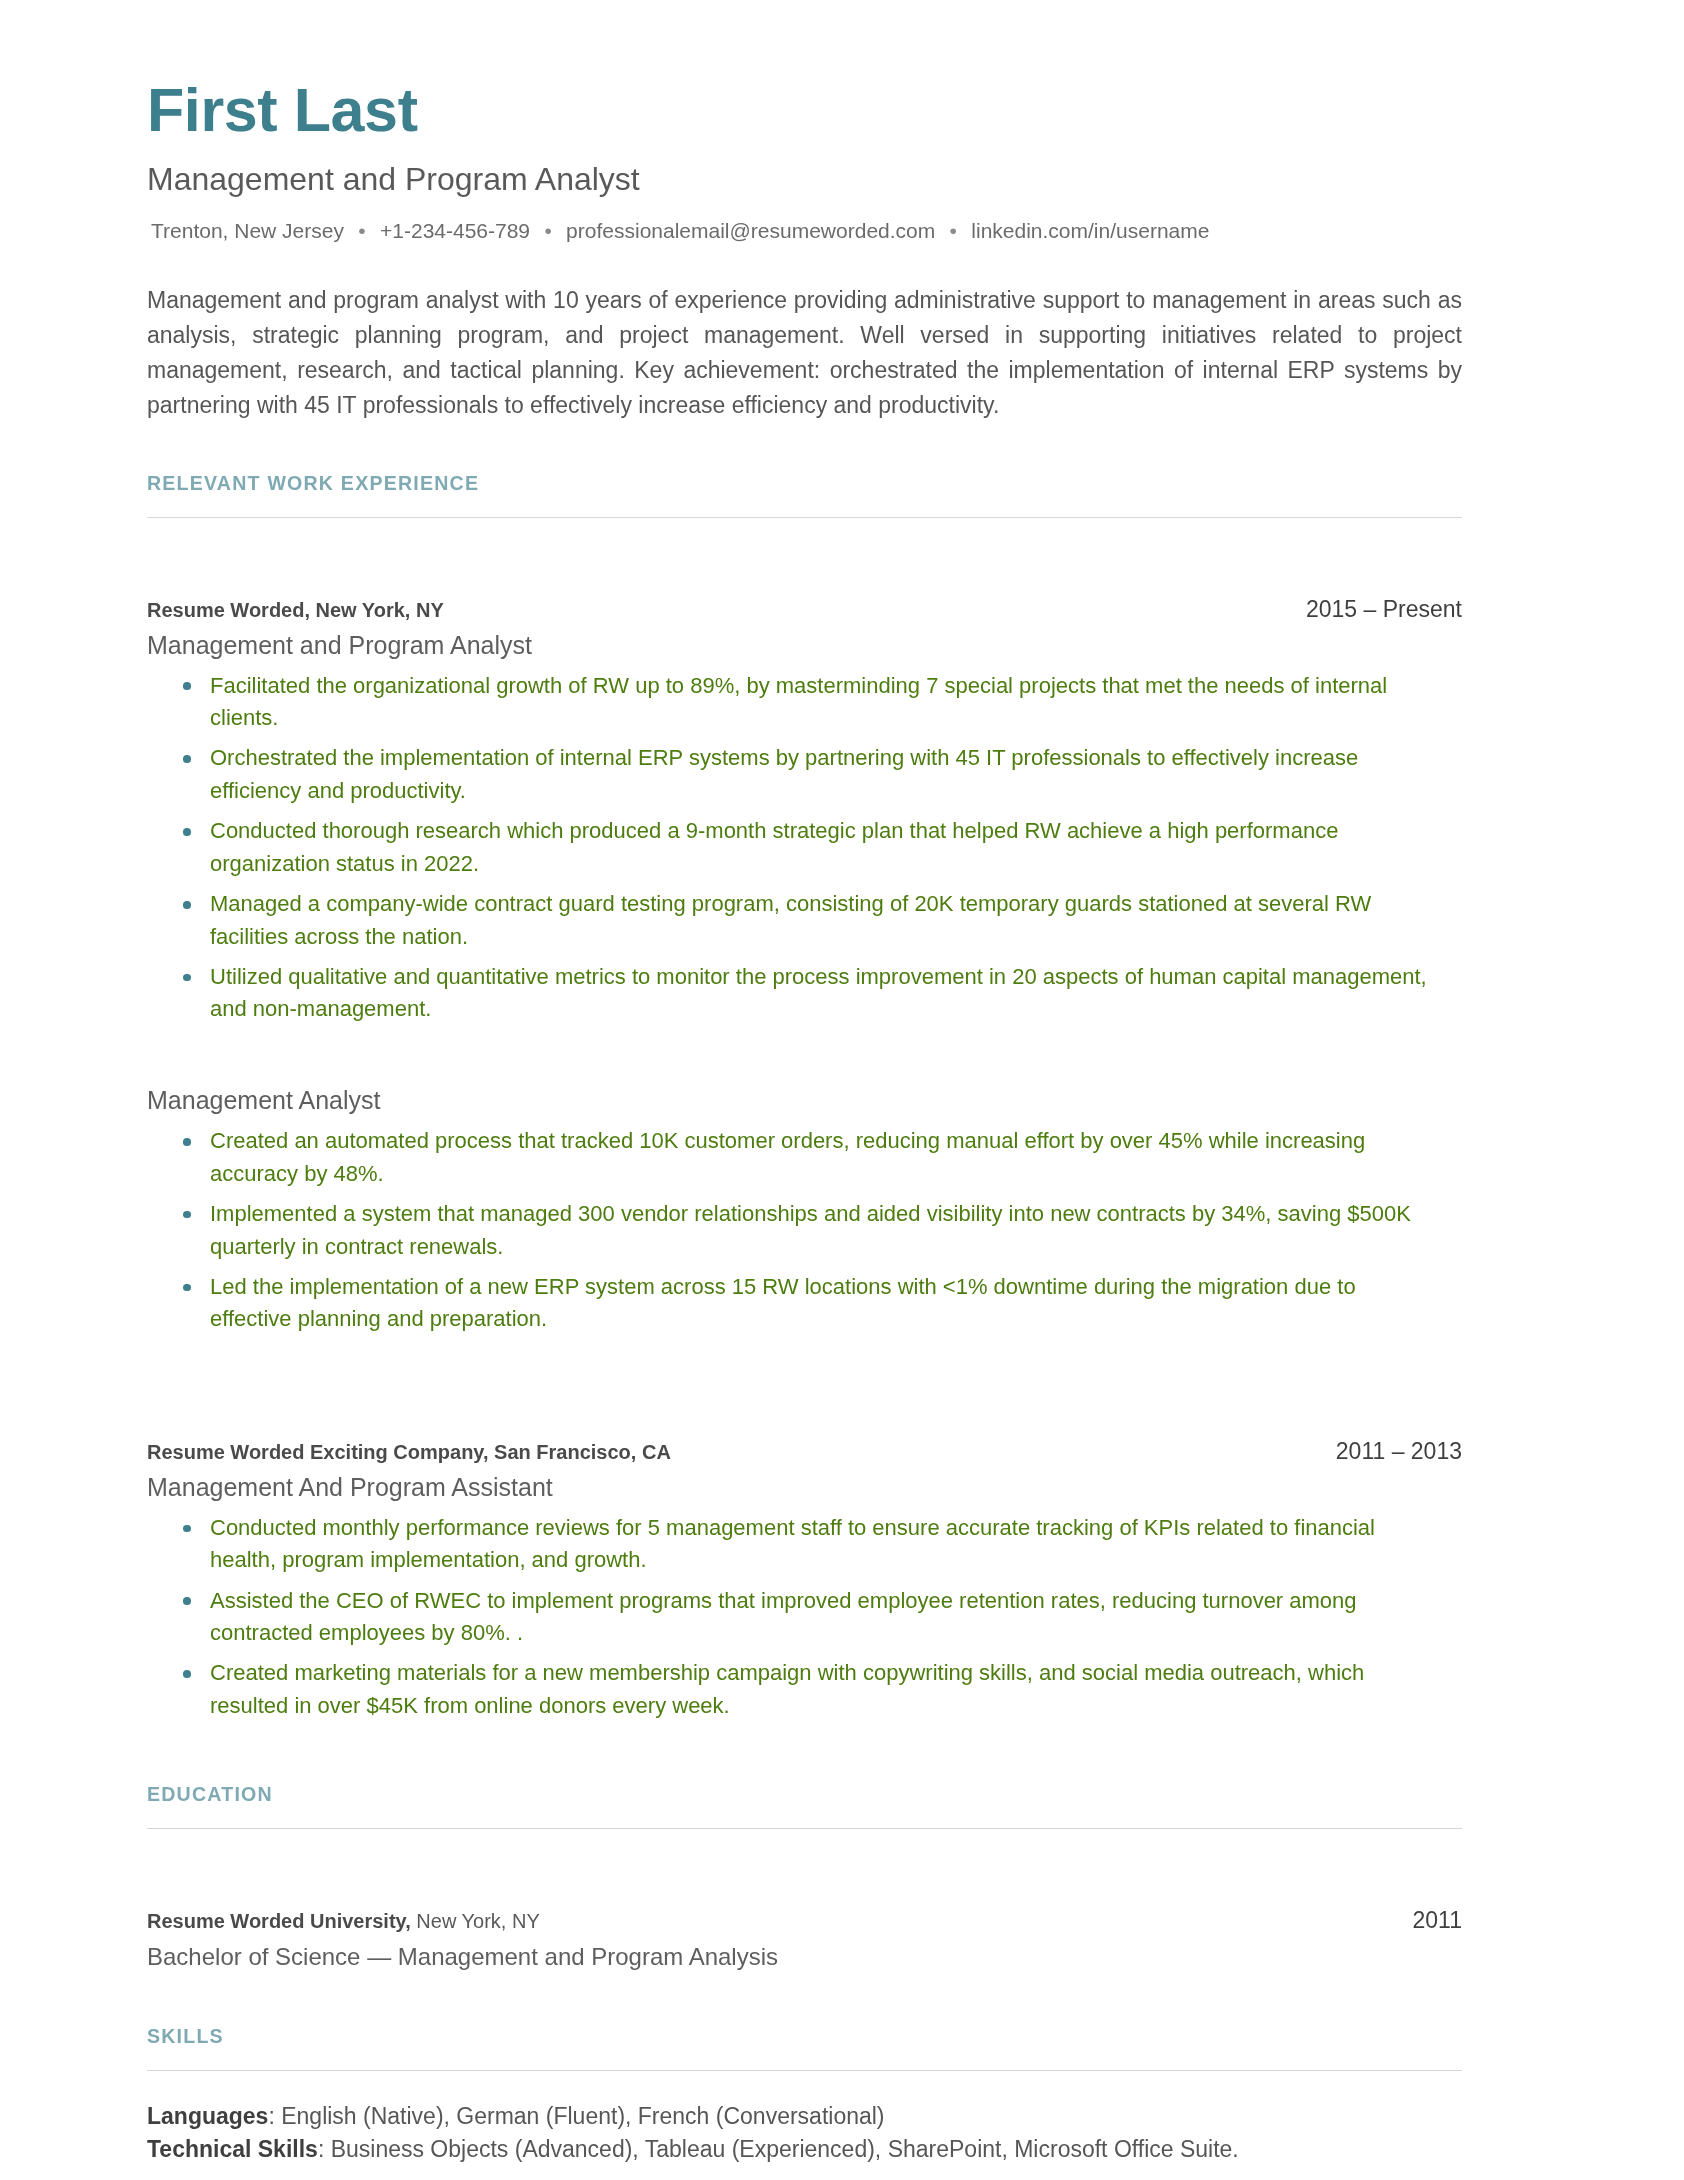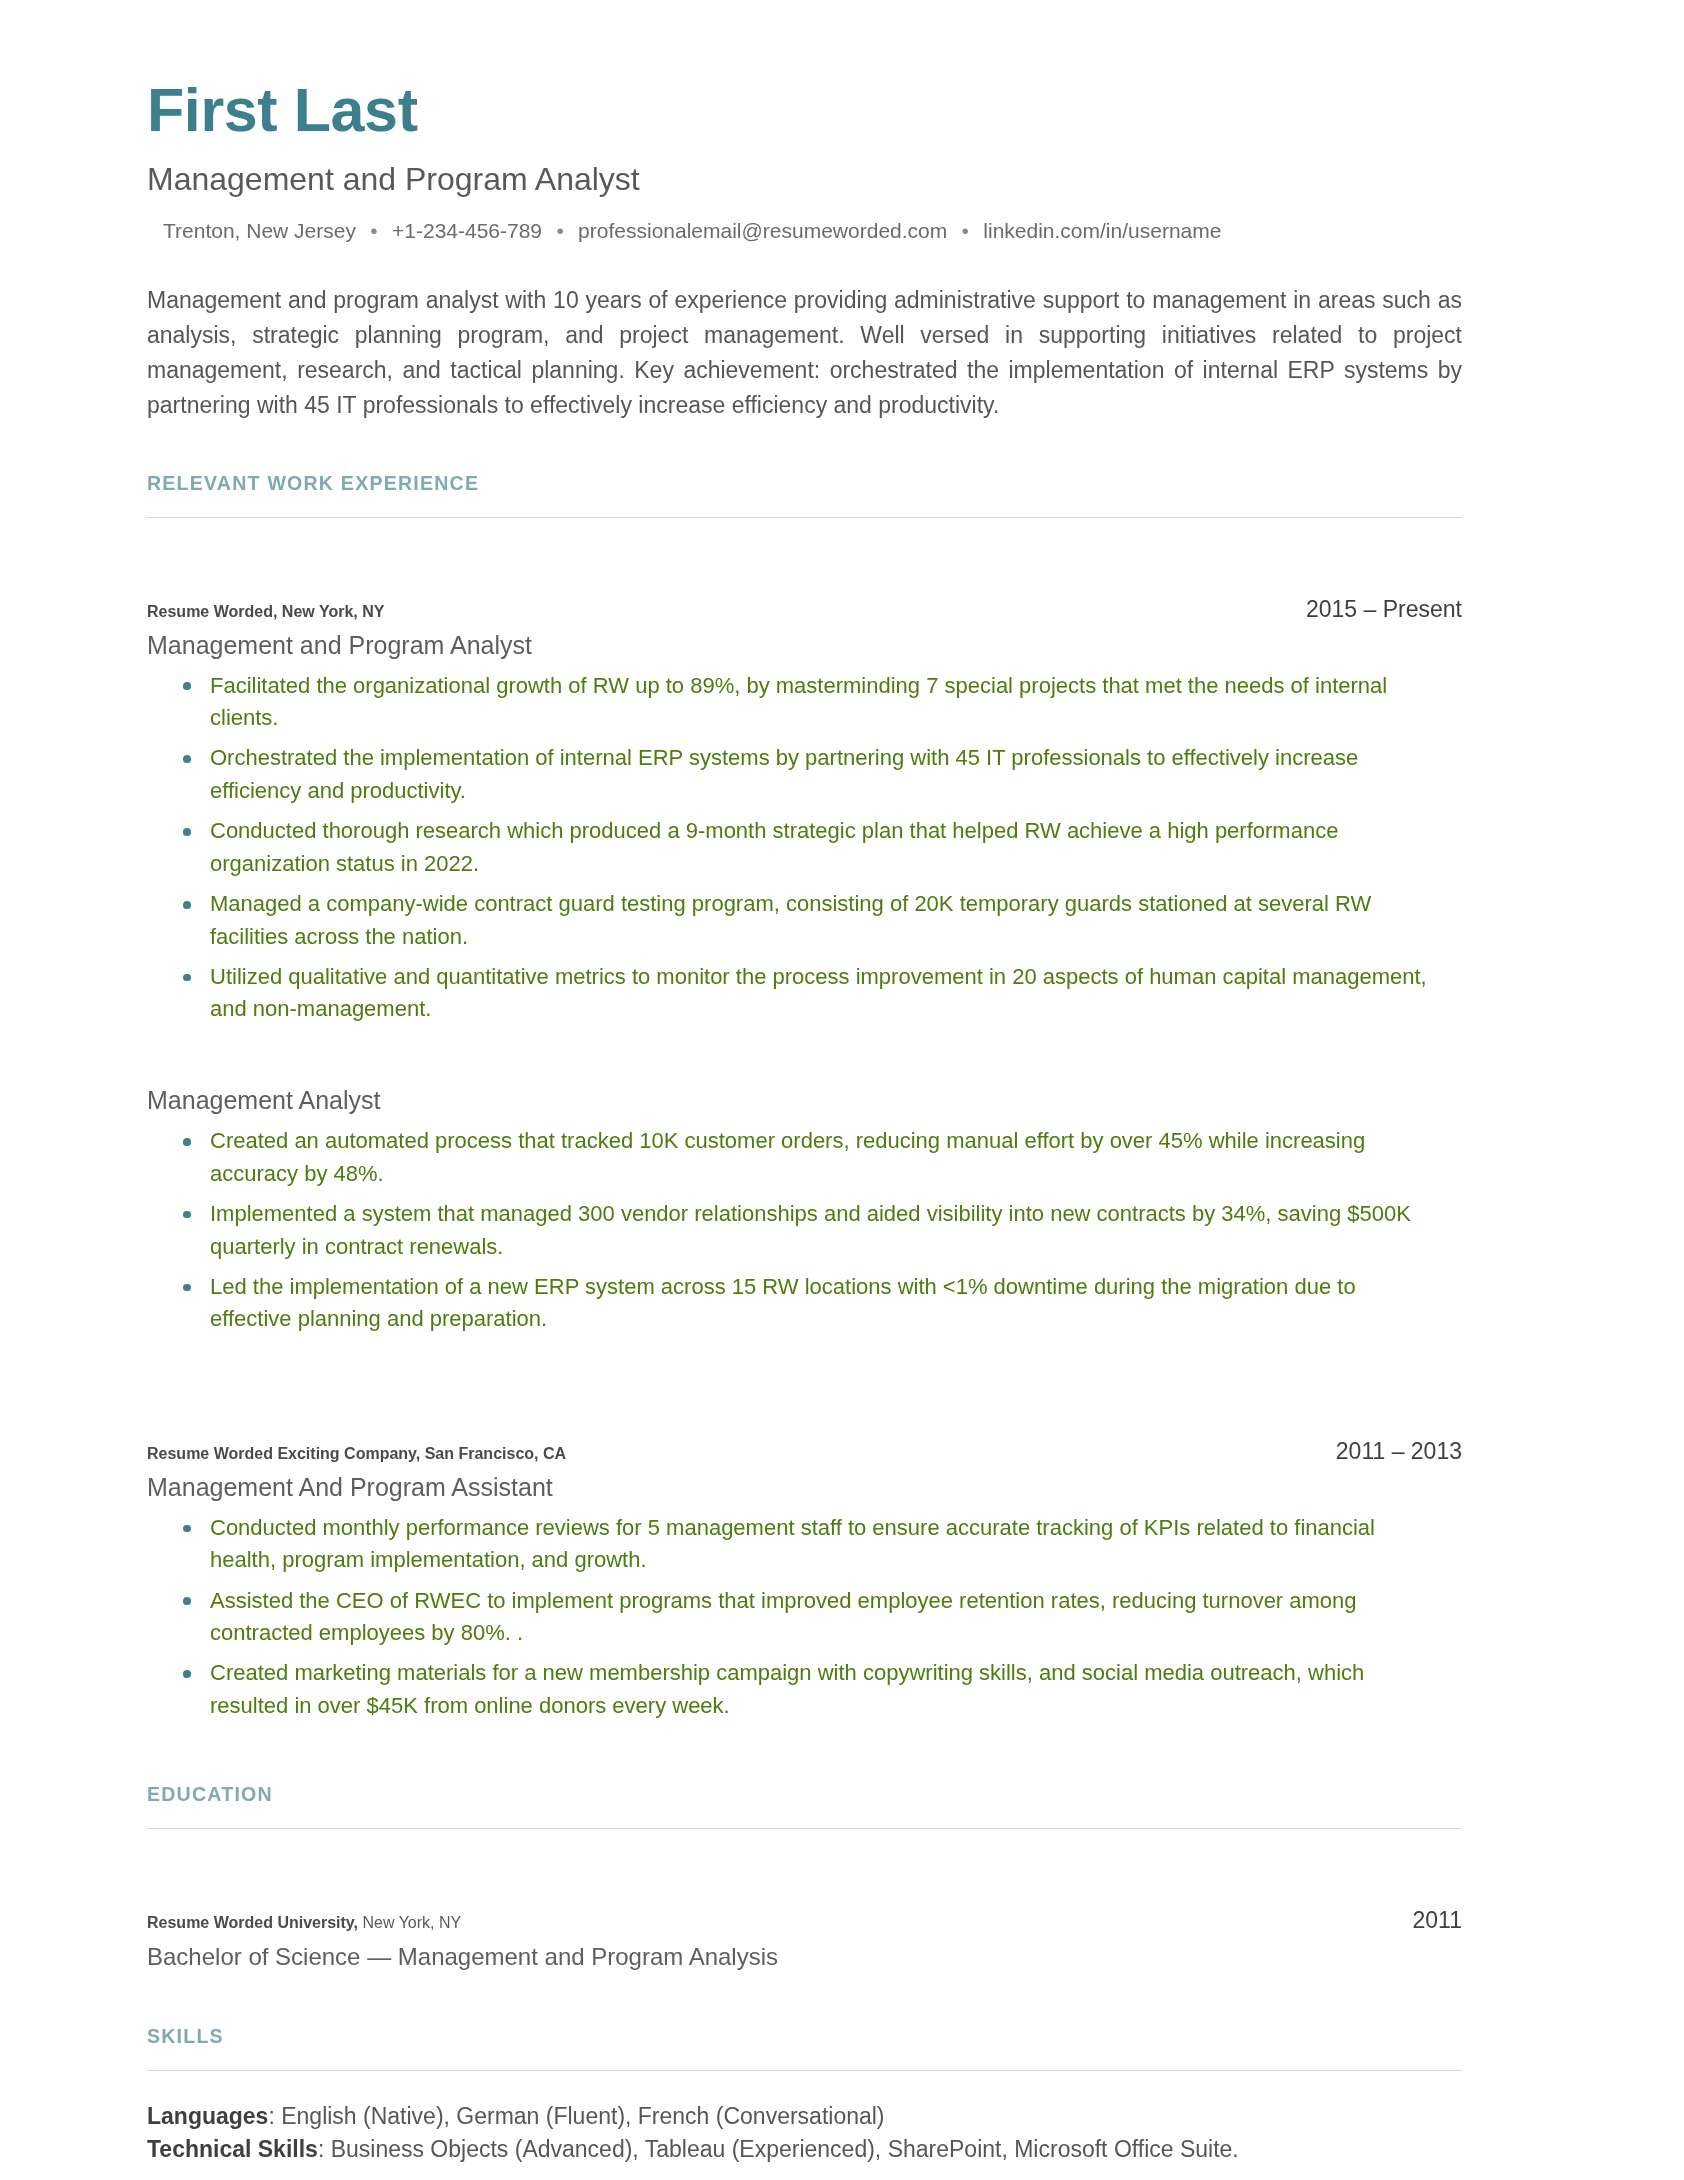--- a/index.html
+++ b/index.html
@@ -34,21 +34,21 @@
     font-size: 32px;
     font-weight: normal;
     color: #595959;
     line-height: 1.15;
     margin: 0 0 19px 0;
   }
   .contact-line {
     font-size: 21px;
     color: #6b6b6b;
     line-height: 1.3;
-    margin: 0 0 39px 16px;
+    margin: 0 0 39px 4px;
   }
   .contact-sep {
     padding: 0 8.5px;
     color: #8a8a8a;
   }
 
   
   .summary {
     font-size: 23px;
     color: #565656;
@@ -75,21 +75,21 @@
 
   
   .entry { margin-bottom: 8.5px; }
   .entry-head {
     display: flex;
     align-items: baseline;
     justify-content: space-between;
     gap: 25.6px;
   }
   .entry-company {
-    font-size: 16px;
+    font-size: 20px;
     font-weight: bold;
     color: #4a4a4a;
     line-height: 1.25;
   }
   .entry-company .light {
     font-weight: normal;
     color: #595959;
   }
   .entry-dates {
     font-size: 23px;

